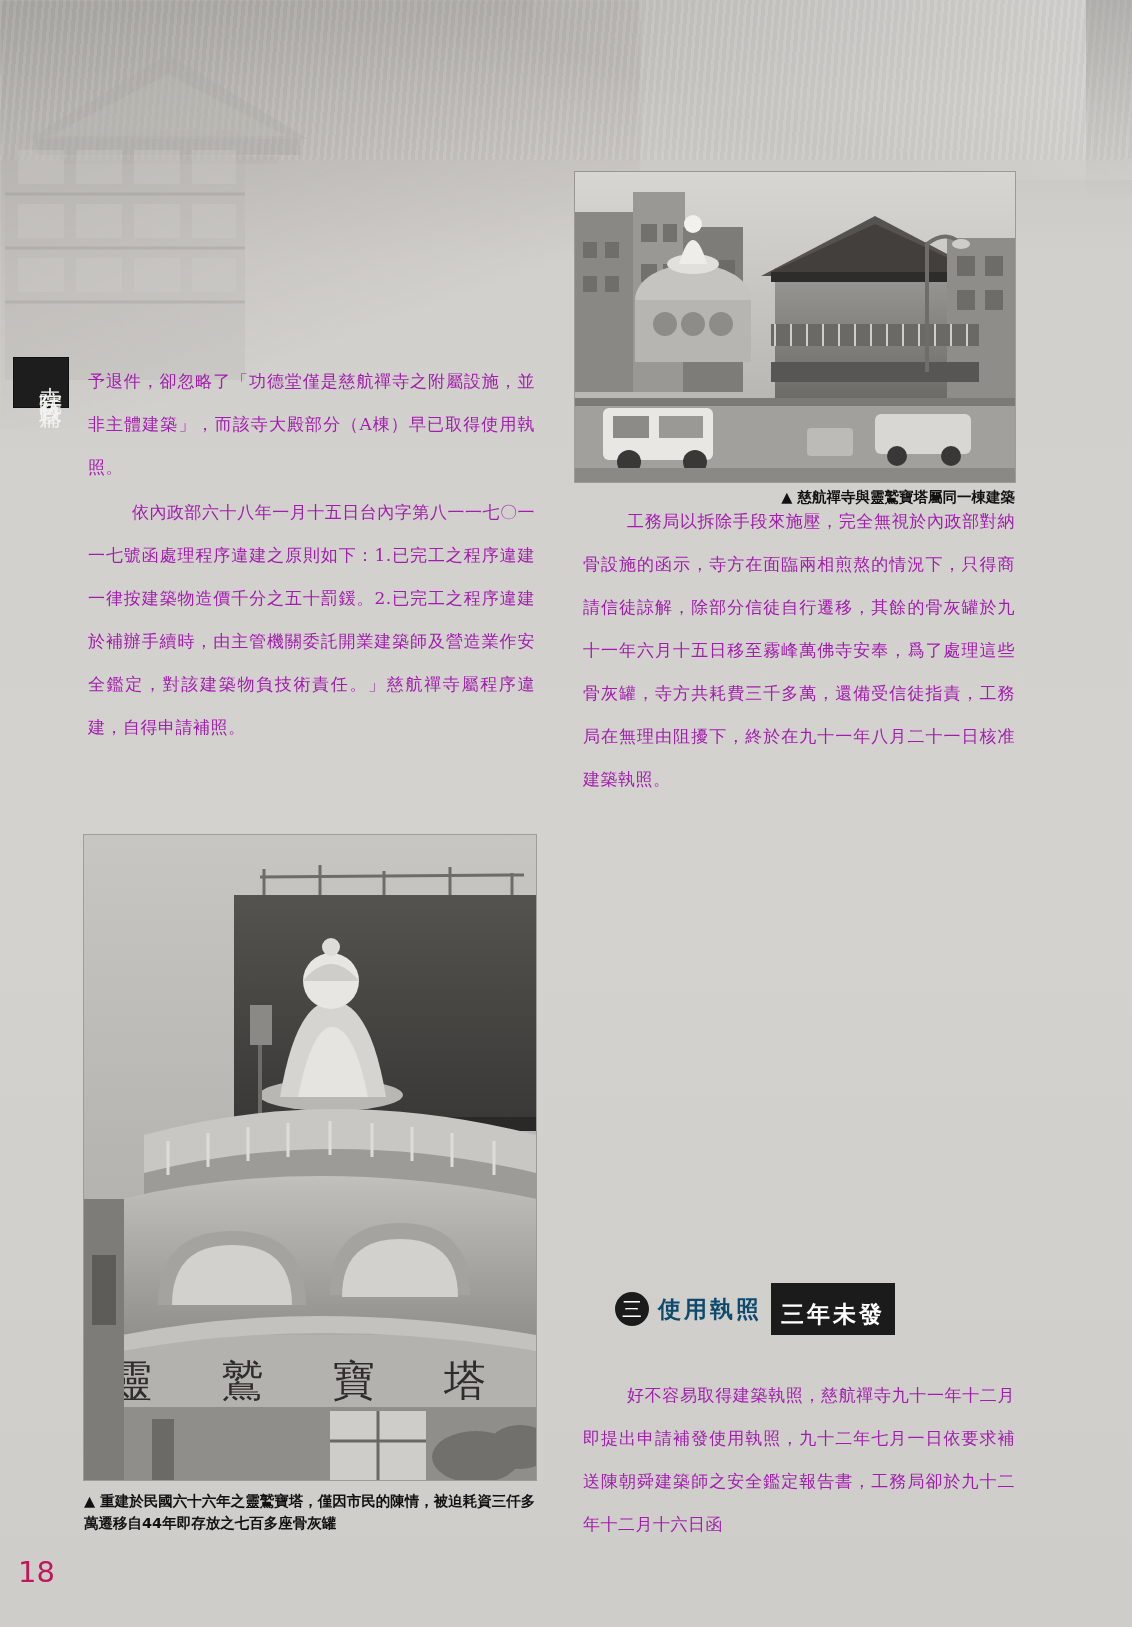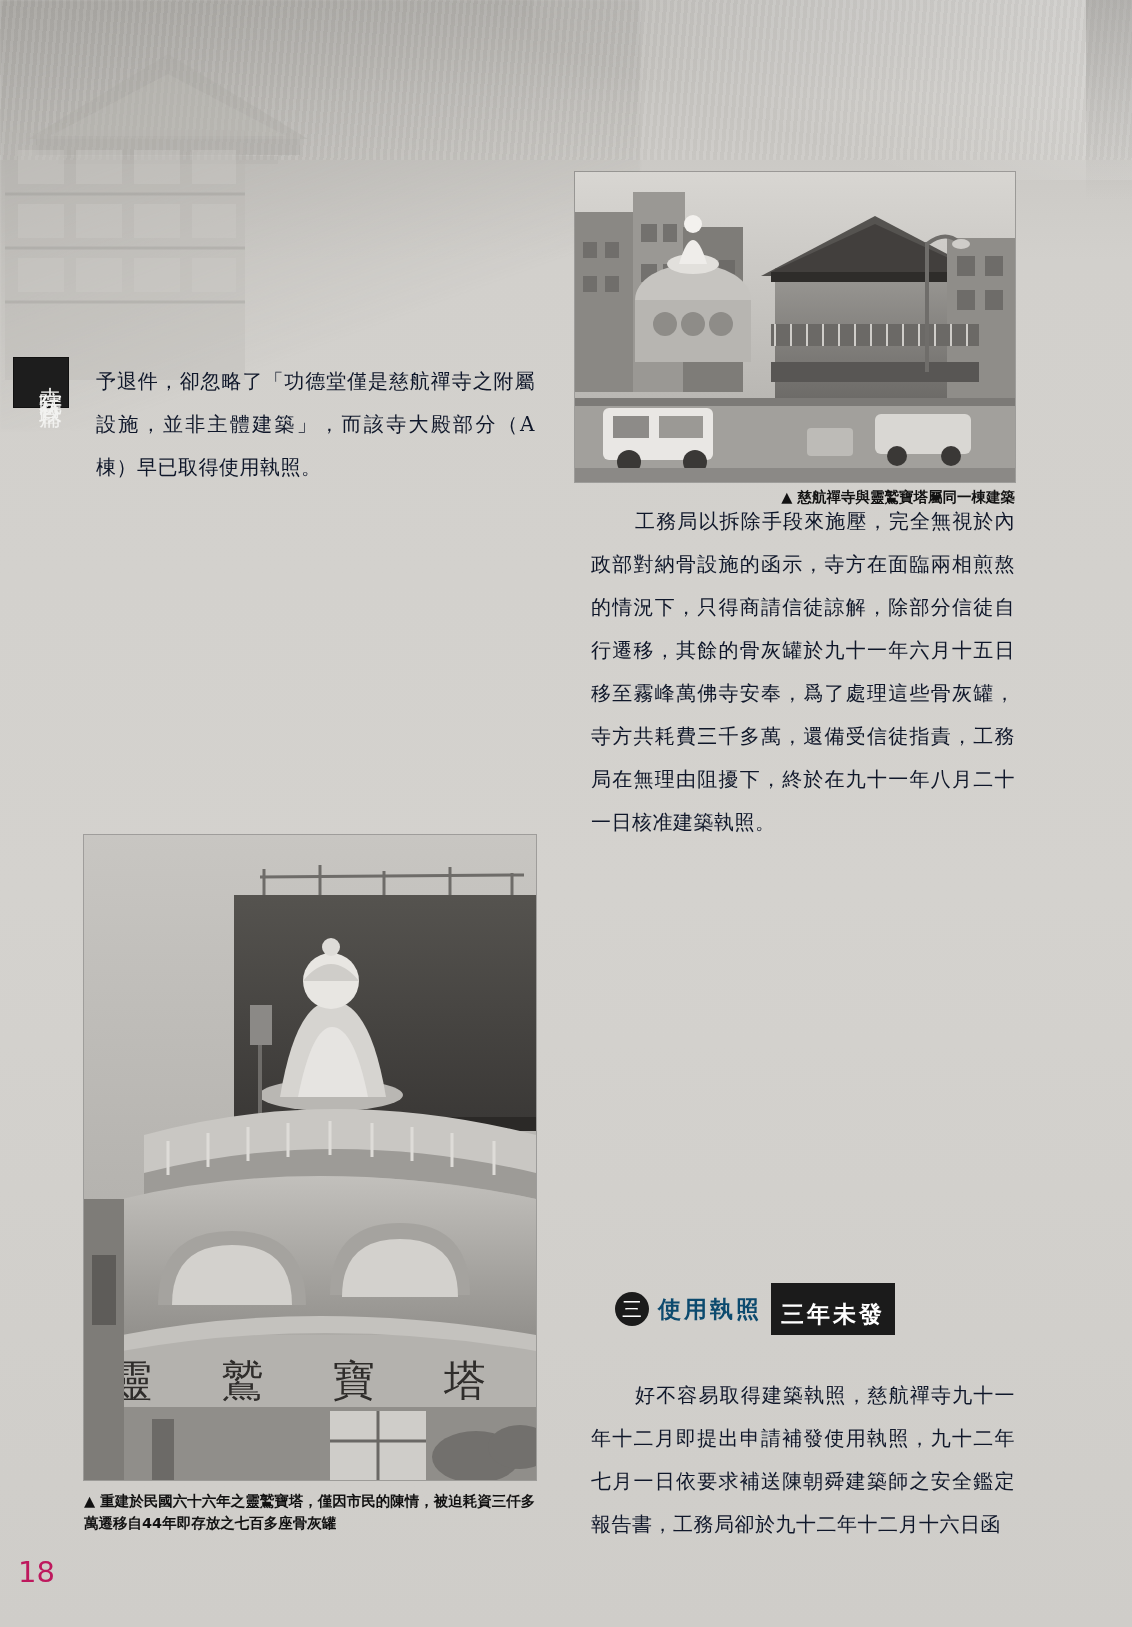--- a/index.html
+++ b/index.html
@@ -50,24 +50,24 @@
   }
 
   
   .col-left{
     position:absolute;left:80px;top:360px;width:455px;
   }
   .col-right{
     position:absolute;left:575px;top:500px;width:440px;
   }
   p.body{
-    margin:0 0 2px 16px;
-    font-size:20px;
+    margin:0 0 2px 8px;
+    font-size:17px;
     line-height:43px;
-    color:#0f172a;
+    color:#a21caf;
     text-align:justify;
     text-justify:inter-character;
     letter-spacing:.5px;
     font-family:"DejaVu Serif", serif;
   }
   p.indent{ text-indent:44px; }
 
   
   .photo{
     position:absolute;
@@ -327,20 +327,21 @@
     <g fill="#6f6d6a" opacity=".9">
       <ellipse cx="392" cy="622" rx="44" ry="26"></ellipse>
       <ellipse cx="436" cy="612" rx="32" ry="22"></ellipse>
     </g>
   </svg>
 </div>
 <div class="cap cap-bottom">▲ 重建於民國六十六年之靈鷲寶塔，僅因市民的陳情，被迫耗資三仟多萬遷移自44年即存放之七百多座骨灰罐</div>
 
 <div class="col-left">
   <p class="body">予退件，卻忽略了「功德堂僅是慈航禪寺之附屬設施，並非主體建築」，而該寺大殿部分（A棟）早已取得使用執照。</p>
+  <p class="body indent">依內政部六十八年一月十五日台內字第八一一七〇一一七號函處理程序違建之原則如下：1.已完工之程序違建一律按建築物造價千分之五十罰鍰。2.已完工之程序違建於補辦手續時，由主管機關委託開業建築師及營造業作安全鑑定，對該建築物負技術責任。」慈航禪寺屬程序違建，自得申請補照。</p>
 </div>
 
 <div class="col-right">
   <p class="body indent">工務局以拆除手段來施壓，完全無視於內政部對納骨設施的函示，寺方在面臨兩相煎熬的情況下，只得商請信徒諒解，除部分信徒自行遷移，其餘的骨灰罐於九十一年六月十五日移至霧峰萬佛寺安奉，爲了處理這些骨灰罐，寺方共耗費三千多萬，還備受信徒指責，工務局在無理由阻擾下，終於在九十一年八月二十一日核准建築執照。</p>
 </div>
 
 <div class="sec-head">
   <span class="sec-num">三</span>
   <span class="sec-t1">使用執照</span>
   <span class="sec-t2">三年未發</span>

